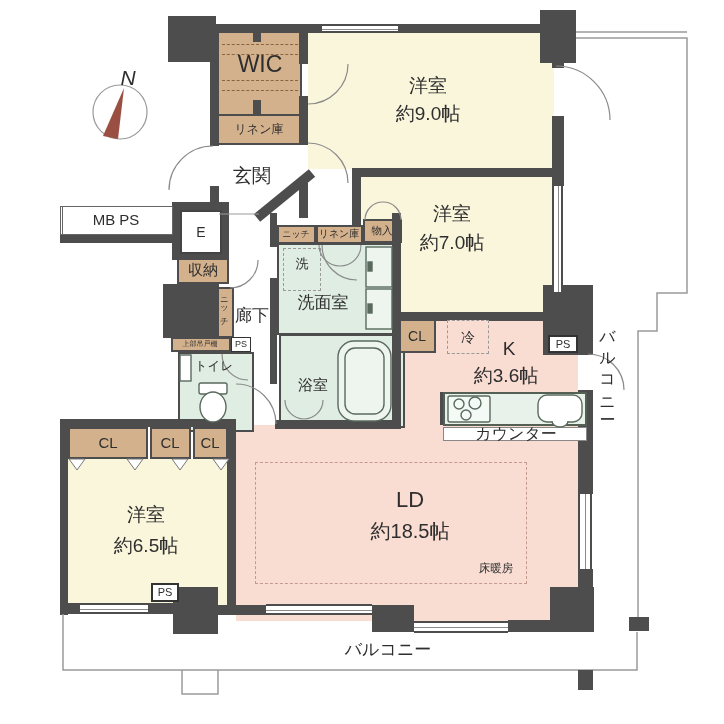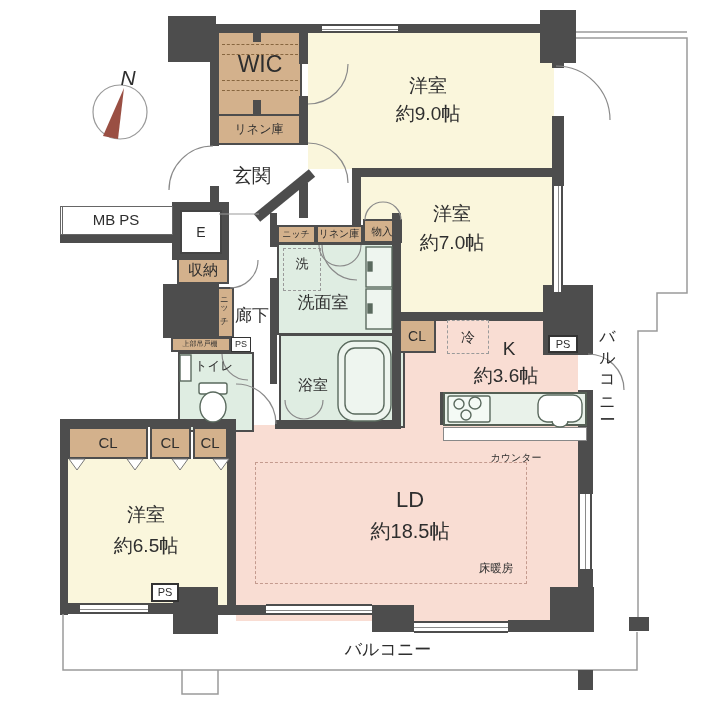--- a/index.html
+++ b/index.html
@@ -191,35 +191,35 @@
   <div class="lbl" style="left:452px;top:243px;font-size:19px;">約7.0帖</div>
   <div class="lbl" style="left:146px;top:515px;font-size:19px;">洋室</div>
   <div class="lbl" style="left:146px;top:546px;font-size:19px;text-align:right;">約6.5帖</div>
 
   <div class="lbl" style="left:410px;top:500px;font-size:22px;">LD</div>
   <div class="lbl" style="left:410px;top:531px;font-size:20px;">約18.5帖</div>
   <div class="lbl" style="left:496px;top:569px;font-size:11.5px;">床暖房</div>
 
   <div class="lbl" style="left:509px;top:349px;font-size:19px;">K</div>
   <div class="lbl" style="left:506px;top:376px;font-size:19px;">約3.6帖</div>
-  <div class="lbl" style="left:516px;top:434px;font-size:10px;margin-top:24px;">カウンター</div>
+  <div class="lbl" style="left:516px;top:434px;font-size:16px;">カウンター</div>
   <div class="lbl" style="left:468px;top:337px;font-size:14px;">冷</div>
 
   <div class="lbl" style="left:323px;top:303px;font-size:17px;">洗面室</div>
   <div class="lbl" style="left:302px;top:264px;font-size:13px;">洗</div>
   <div class="lbl" style="left:313px;top:385px;font-size:15px;">浴室</div>
   <div class="lbl" style="left:214px;top:366px;font-size:12.5px;">トイレ</div>
   <div class="lbl" style="left:252px;top:316px;font-size:17px;">廊下</div>
 
   <div class="lbl" style="left:203px;top:270px;font-size:15px;">収納</div>
   <div class="lbl vtext" style="left:219px;top:291px;font-size:8.5px;">ニッチ</div>
   <div class="lbl" style="left:200px;top:344px;font-size:7px;">上部吊戸棚</div>
   <div class="lbl" style="left:296px;top:234px;font-size:9px;">ニッチ</div>
   <div class="lbl" style="left:339px;top:234px;font-size:10px;">リネン庫</div>
-  <div class="lbl" style="left:382px;top:231px;font-size:10.5px;">物入</div>
+  <div class="lbl" style="left:382px;top:231px;font-size:10.5px;font-family:Liberation Mono, monospace;">物入</div>
 
   <div class="lbl" style="left:417px;top:336px;font-size:14px;">CL</div>
   <div class="lbl" style="left:108px;top:443px;font-size:15px;">CL</div>
   <div class="lbl" style="left:170px;top:443px;font-size:15px;">CL</div>
   <div class="lbl" style="left:210px;top:443px;font-size:15px;">CL</div>
 
   <div class="lbl" style="left:116px;top:220px;font-size:15px;">MB PS</div>
   <div class="lbl" style="left:201px;top:232px;font-size:14px;">E</div>
   <div class="lbl" style="left:241px;top:344px;font-size:9px;">PS</div>
   <div class="lbl" style="left:563px;top:344px;font-size:11px;">PS</div>

